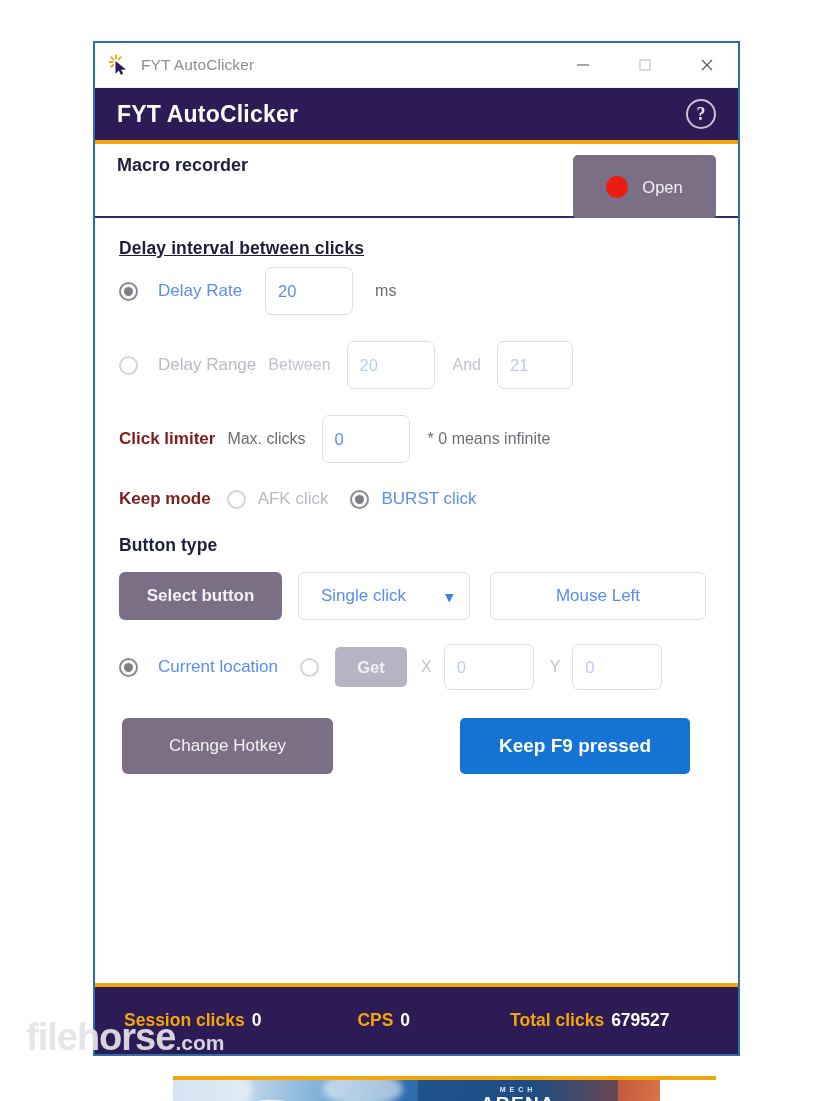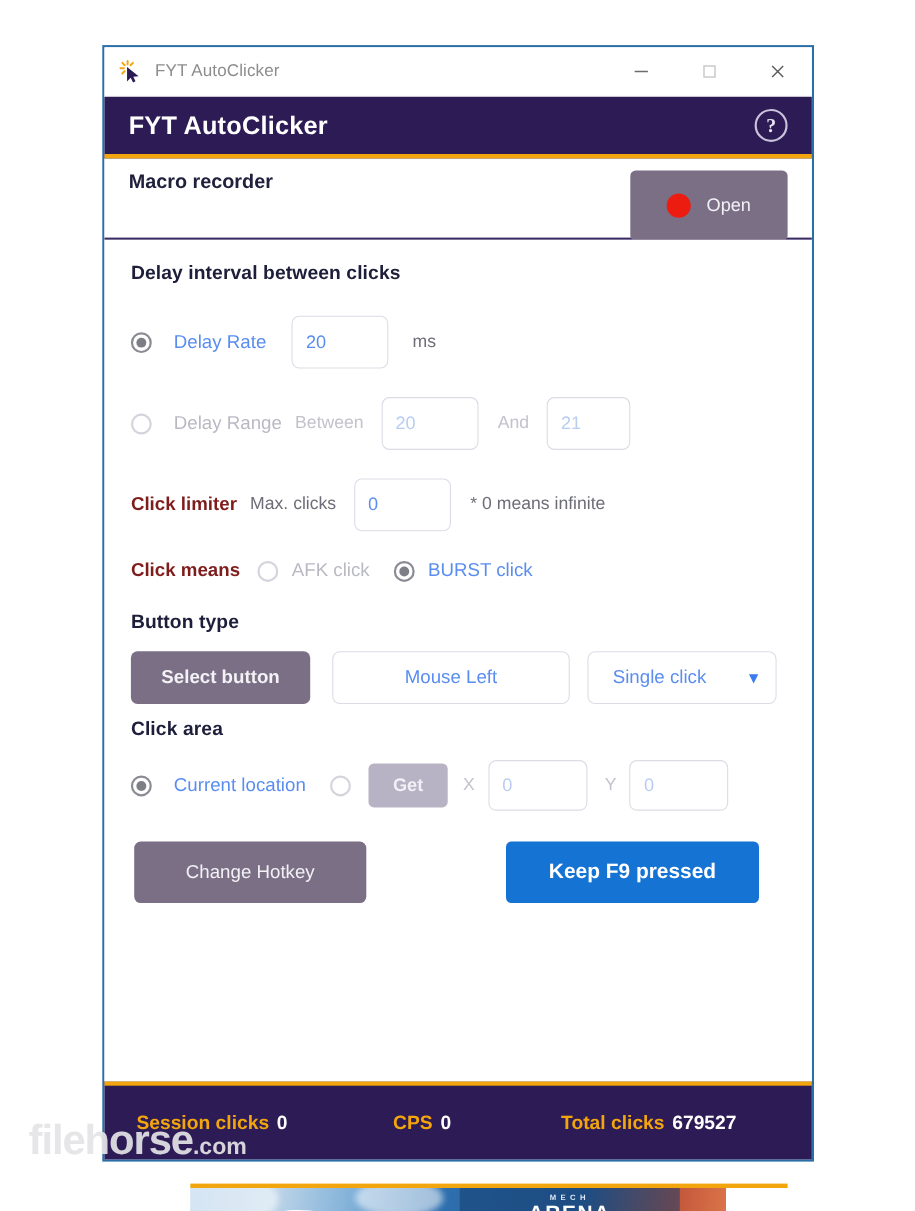--- a/index.html
+++ b/index.html
@@ -450,21 +450,21 @@
     <div class="macro-row">
       <div class="macro-label">Macro recorder</div>
       <div class="btn-open">
         <span class="rec-dot"></span>
         <span class="btn-open-label">Open</span>
       </div>
     </div>
 
     <div class="body-area">
 
-      <div class="section-title" style="margin-bottom:28px;">Delay interval between clicks</div>
+      <div class="section-title" style="margin-bottom:8px;text-decoration:underline;">Delay interval between clicks</div>
 
       <div class="row" style="margin-bottom:26px;">
         <span class="radio on"></span>
         <span class="lbl-blue" style="margin-left:20px;">Delay Rate</span>
         <input class="tbox" type="text" style="width: 88px; height: 48px; margin-left: 23px;" value="20">
         <span class="lbl-gray" style="margin-left:22px;">ms</span>
       </div>
 
       <div class="row" style="margin-bottom:26px;">
         <span class="radio off"></span>
@@ -476,40 +476,39 @@
       </div>
 
       <div class="row" style="margin-bottom:26px;">
         <span class="lbl-dark">Click limiter</span>
         <span class="lbl-gray" style="margin-left:12px;">Max. clicks</span>
         <input class="tbox" type="text" style="width: 88px; height: 48px; margin-left: 16px;" value="0">
         <span class="lbl-gray" style="margin-left:18px;">* 0 means infinite</span>
       </div>
 
       <div class="row" style="margin-bottom:26px;">
-        <span class="lbl-dark">Click means</span>
+        <span class="lbl-dark">Keep mode</span>
         <span class="radio off" style="margin-left:16px;"></span>
         <span class="lbl-muted" style="margin-left:12px;">AFK click</span>
         <span class="radio on" style="margin-left:22px;"></span>
         <span class="lbl-blue" style="margin-left:12px;">BURST click</span>
       </div>
 
       <div class="section-title" style="margin-bottom:16px;">Button type</div>
-      <div class="row" style="margin-bottom:12px;">
+      <div class="row" style="margin-bottom:24px;">
         <button class="btn-select">Select button</button>
-        <div class="btn-white" style="width:216px;margin-left:20px;">
-          <span>Mouse Left</span>
-        </div>
         <div class="btn-white dd" style="width:172px;margin-left:16px;">
           <span>Single click</span>
           <span class="chev">▾</span>
         </div>
-      </div>
-
-      <div class="section-title" style="margin-bottom:18px;">Click area</div>
+        <div class="btn-white" style="width:216px;margin-left:20px;">
+          <span>Mouse Left</span>
+        </div>
+      </div>
+
       <div class="row" style="margin-bottom:28px;">
         <span class="radio on"></span>
         <span class="lbl-blue" style="margin-left:20px;">Current location</span>
         <span class="radio off" style="margin-left:22px;"></span>
         <button class="btn-get" style="margin-left:16px;">Get</button>
         <span class="lbl-gray-light" style="margin-left:14px;">X</span>
         <input class="tbox dim" type="text" style="width: 90px; height: 46px; margin-left: 12px;" value="0">
         <span class="lbl-gray-light" style="margin-left:16px;">Y</span>
         <input class="tbox dim" type="text" style="width: 90px; height: 46px; margin-left: 12px;" value="0">
       </div>

